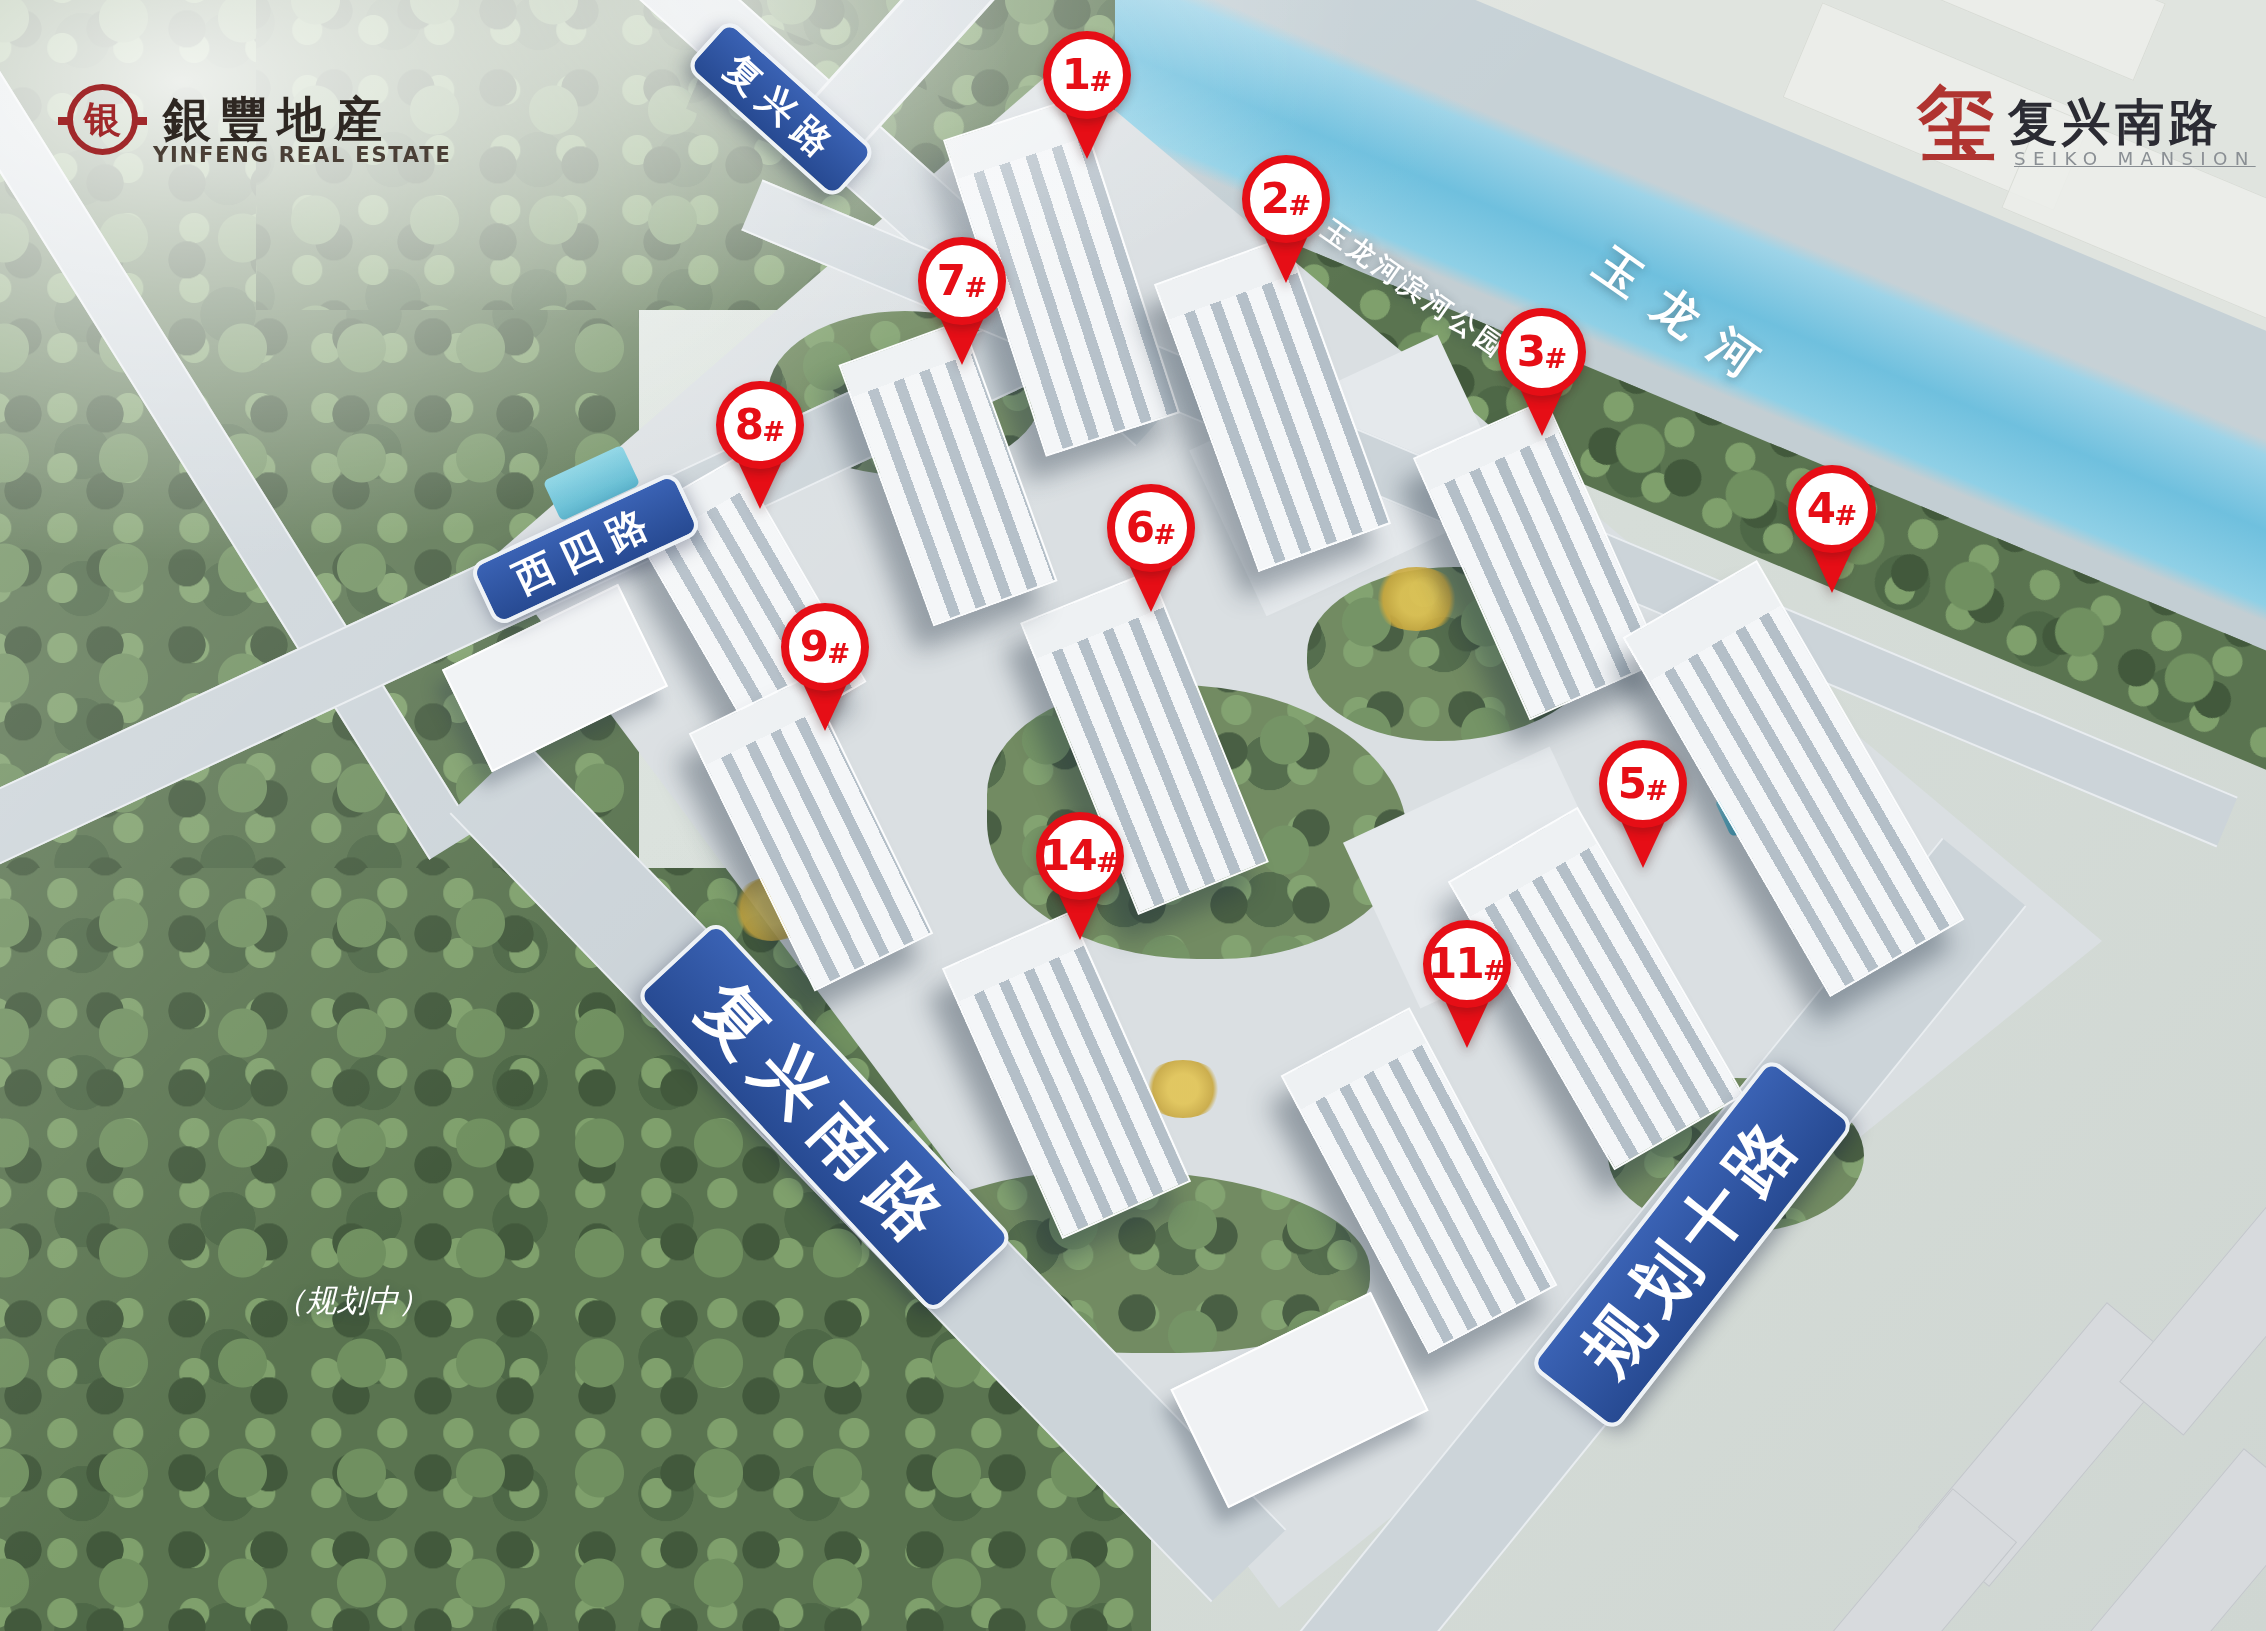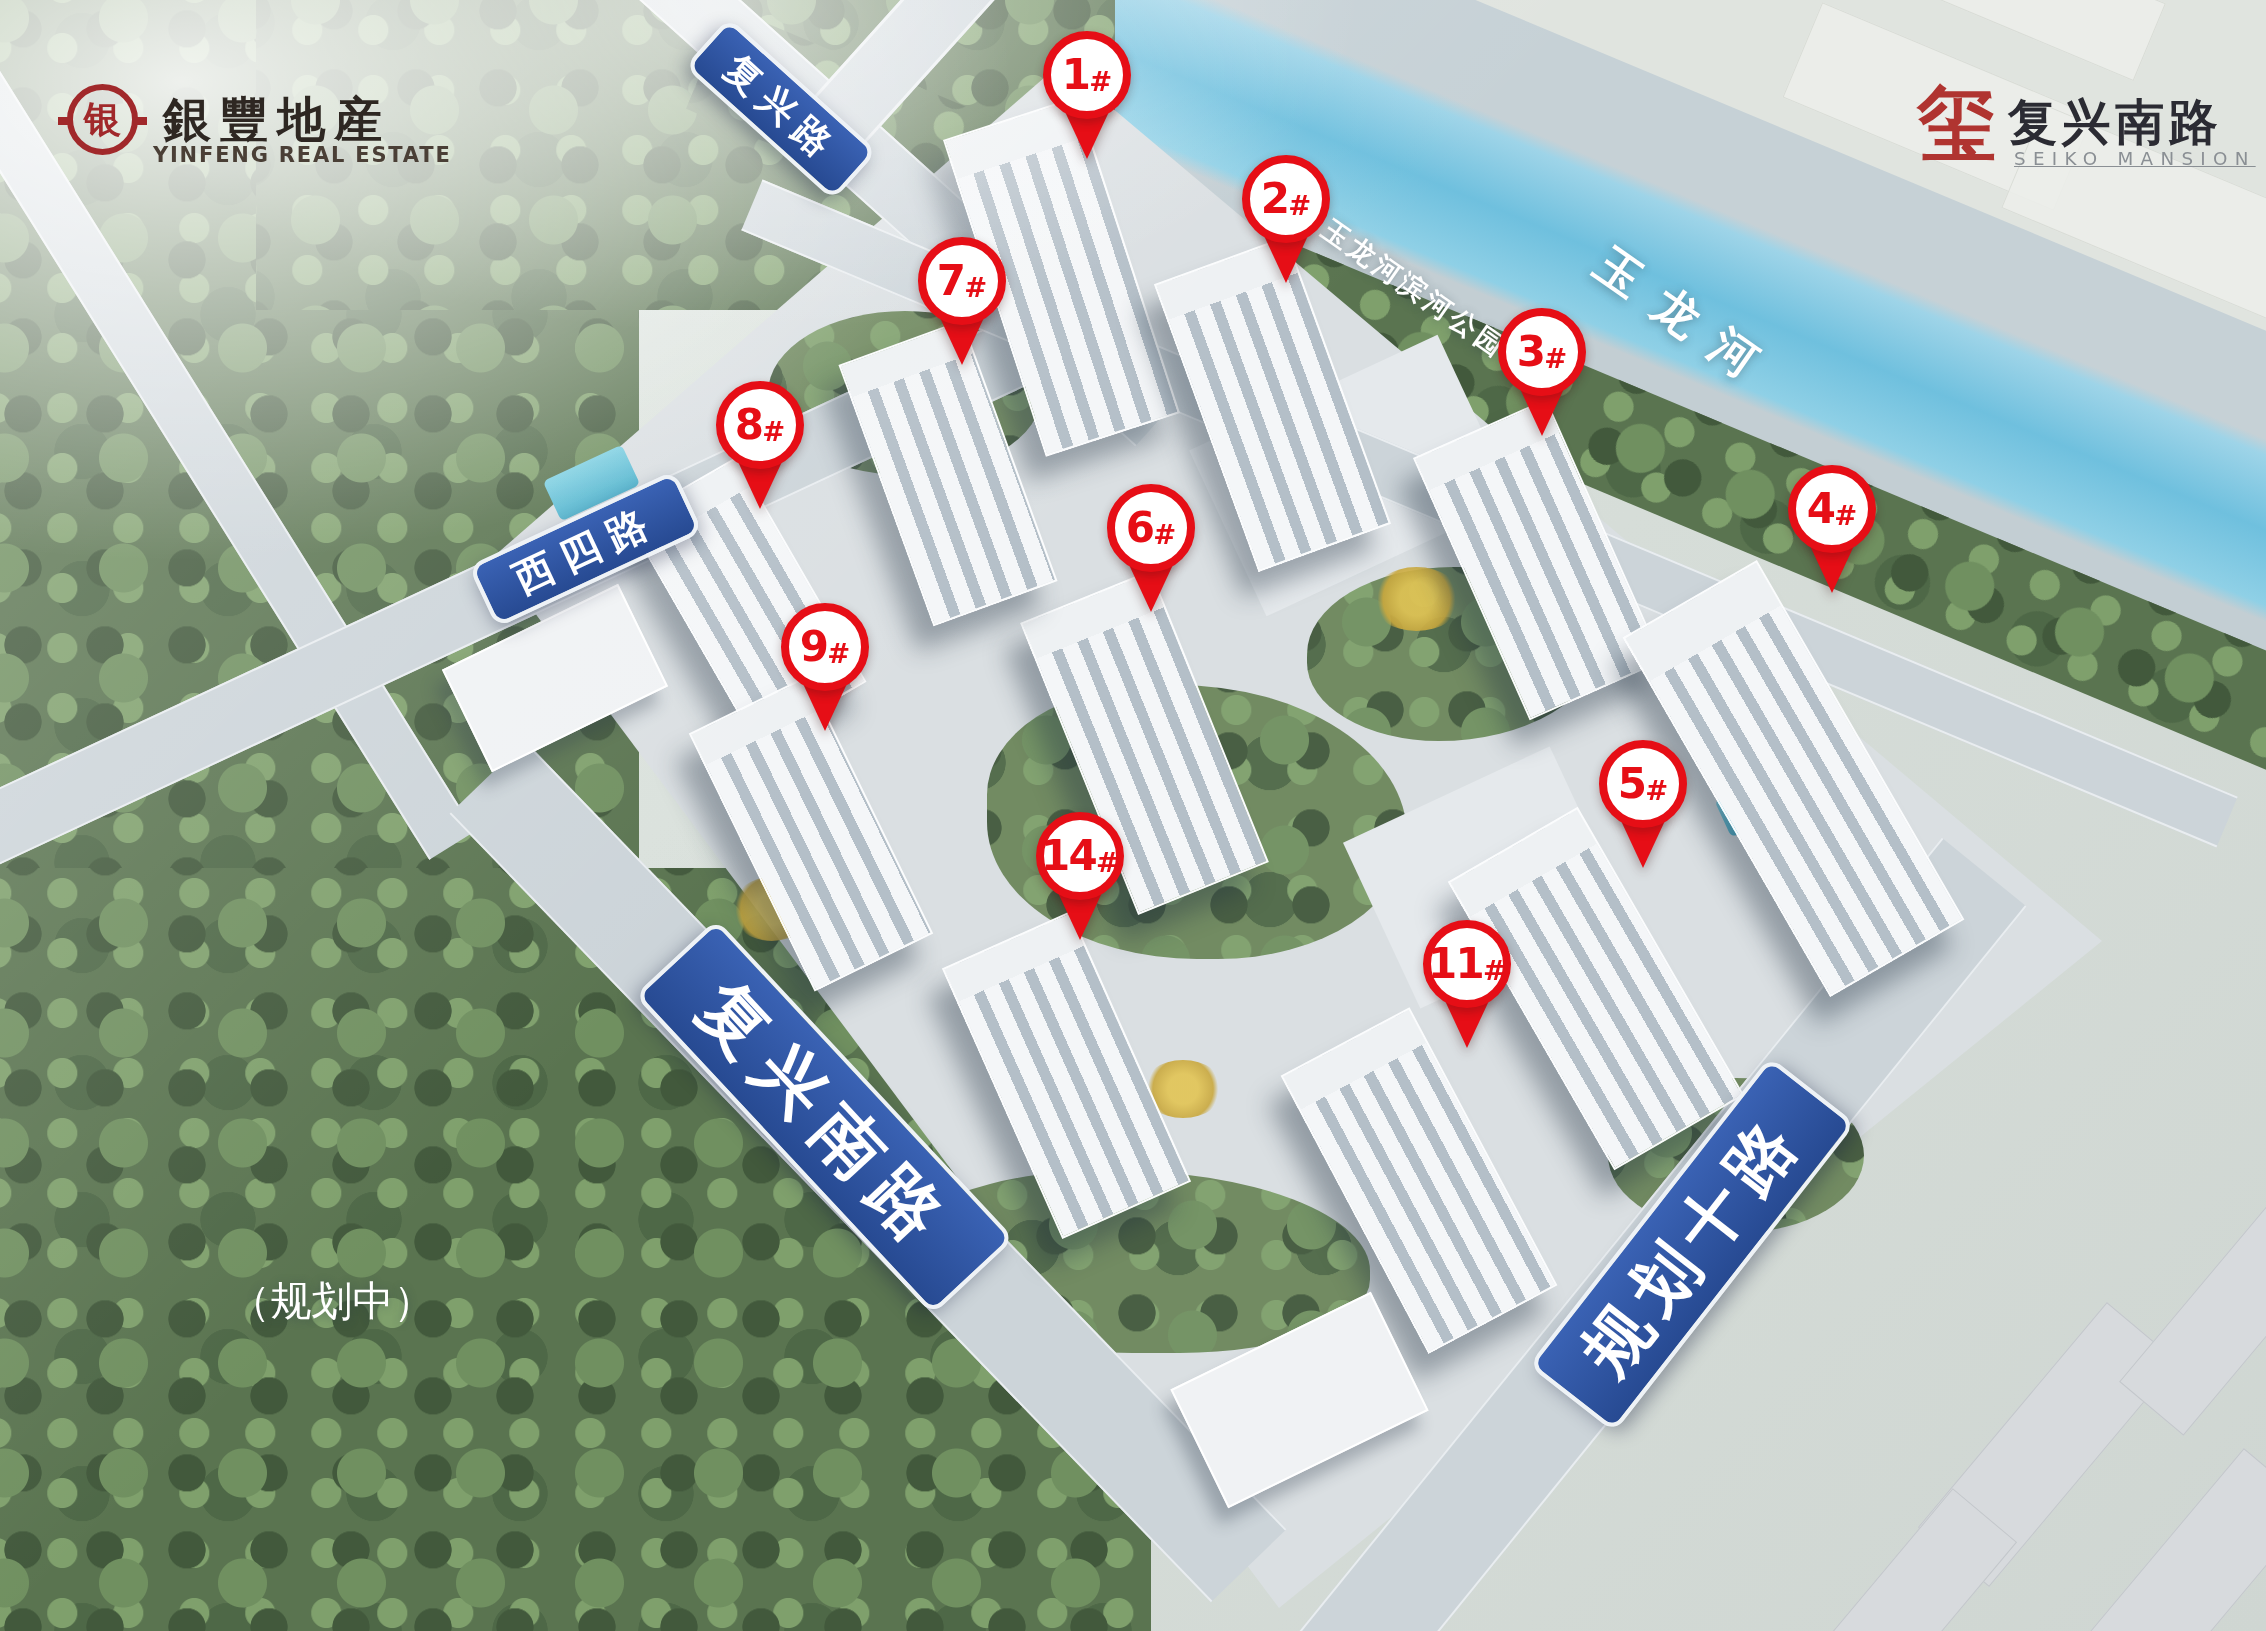--- a/index.html
+++ b/index.html
@@ -136,21 +136,21 @@
   </div>
   <div class="banner" style="left:606px;top:1061px;width:429px;height:104px;font-size:69px;letter-spacing:14.6px;transform:rotate(47deg);">
     <span>复兴南路</span>
   </div>
   <div class="banner" style="left:1496px;top:1190px;width:384px;height:101px;font-size:66px;letter-spacing:11px;transform:rotate(-52deg);">
     <span>规划十路</span>
   </div>
 
   <div class="wlabel" style="left:1686px;top:320px;font-size:46px;letter-spacing:24px;transform:translate(-50%,-50%) rotate(35deg);">玉龙河</div>
   <div class="wlabel" style="left:1414px;top:289px;font-size:27.4px;letter-spacing:3.7px;transform:translate(-50%,-50%) rotate(35deg);">玉龙河滨河公园</div>
-  <div class="wlabel" style="left:332px;top:1301px;font-size:41px;font-weight:normal;transform:translate(-50%,-50%);">（规划中）</div>
+  <div class="wlabel" style="left:352px;top:1301px;font-size:31px;font-weight:normal;transform:translate(-50%,-50%);font-style:italic;">（规划中）</div>
 
   <div class="marker" style="left:1087px;top:75px;">
     <div class="pin-tail"></div>
     <div class="pin-circle">
       <span class="pin-num">1</span>
       <span class="pin-hash">#</span>
     </div>
   </div>
   <div class="marker" style="left:1286px;top:199px;">
     <div class="pin-tail"></div>

